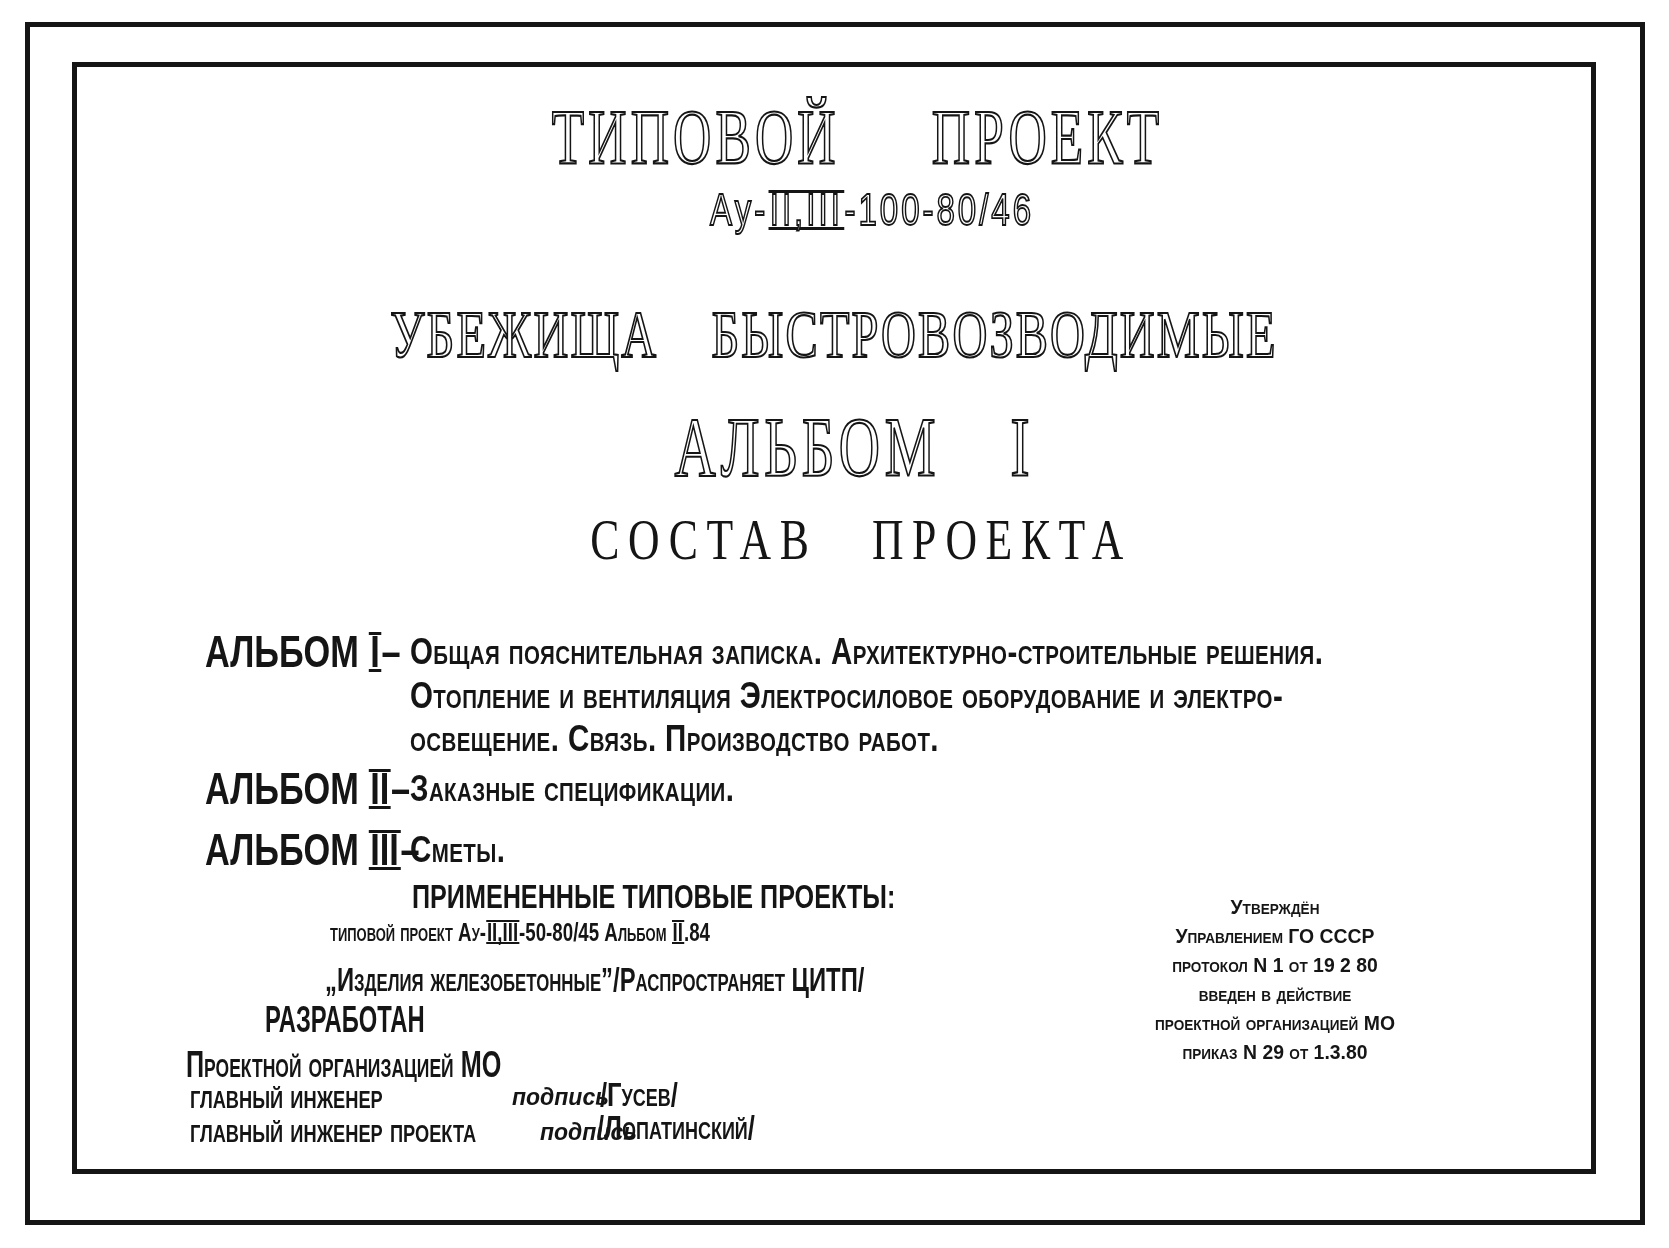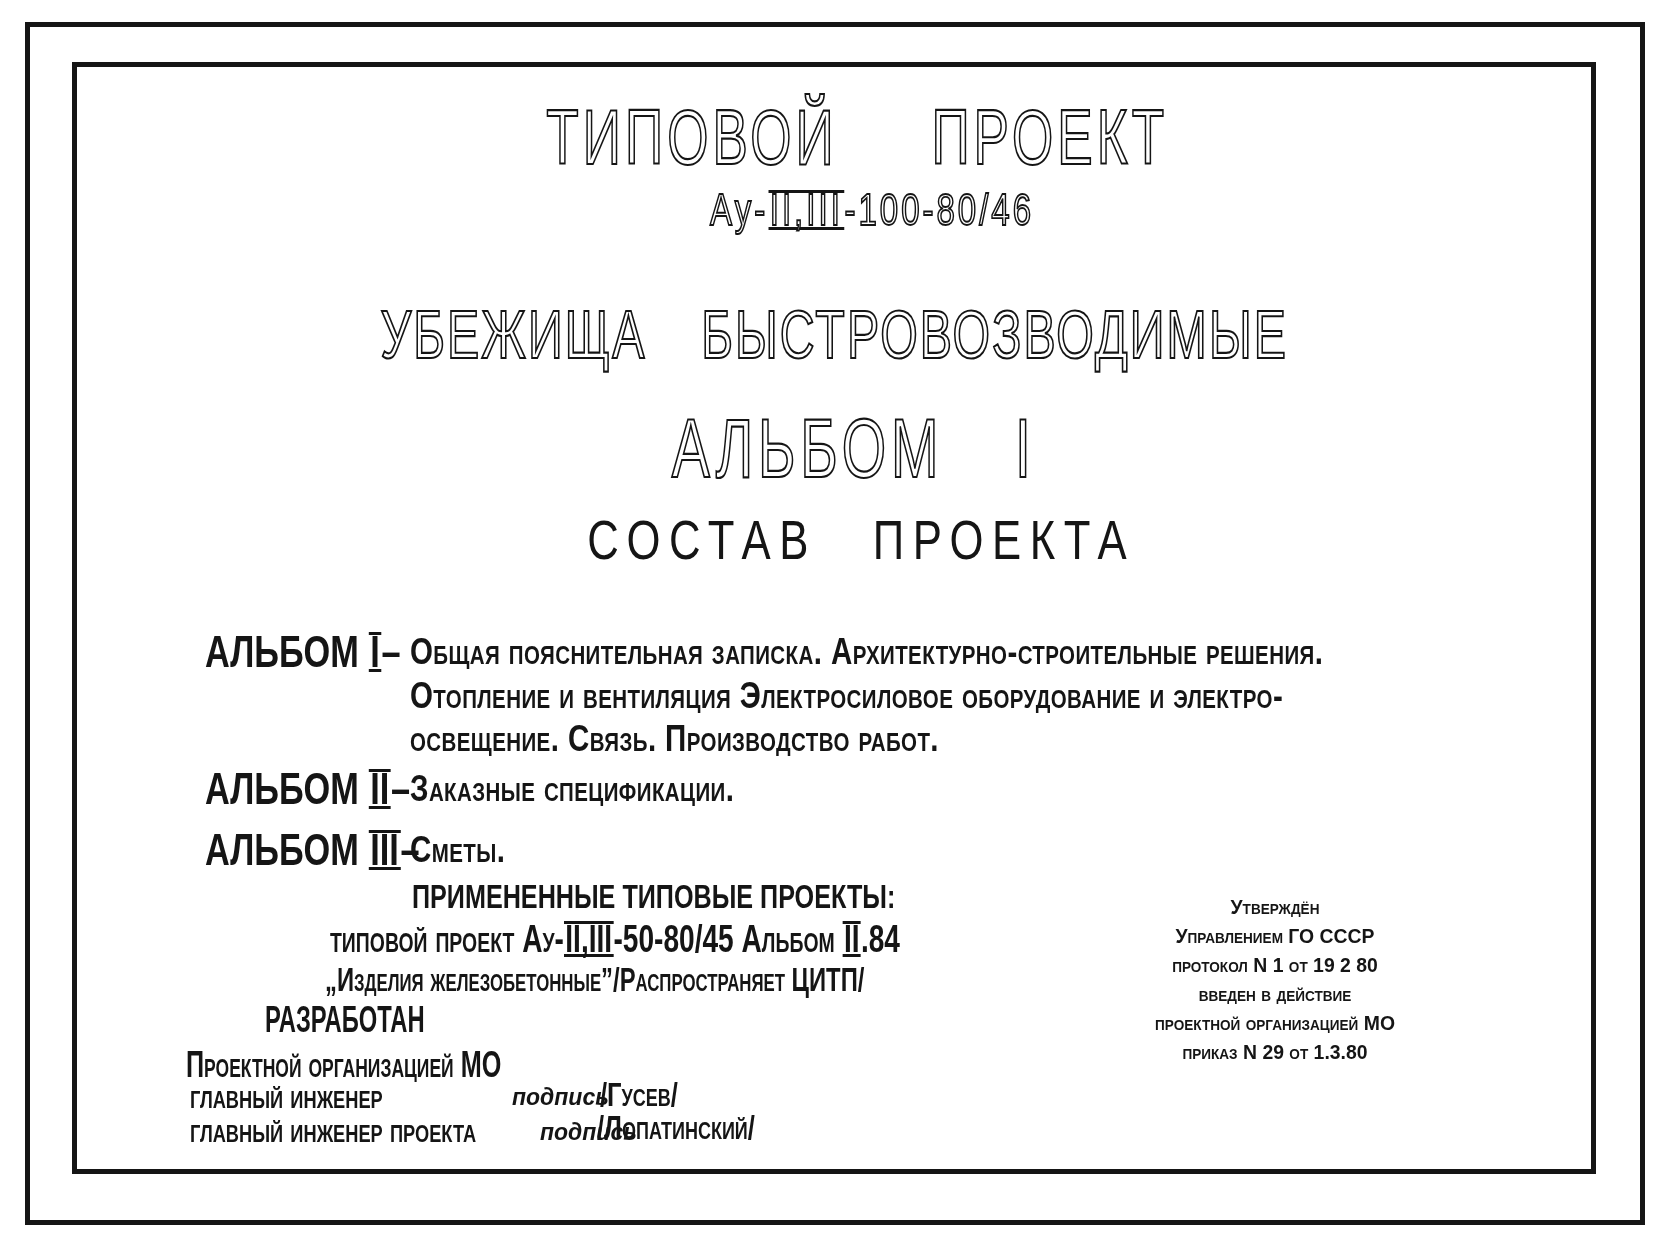--- a/index.html
+++ b/index.html
@@ -4,21 +4,21 @@
 <style>
   html,body{margin:0;padding:0;background:#ffffff;}
   .page{position:relative;width:1669px;height:1248px;background:#ffffff;overflow:hidden;
         font-family:"Liberation Sans",sans-serif;color:#151515;}
   .frame{position:absolute;border:5px solid #151515;box-sizing:border-box;}
   .outer{left:25px;top:22px;width:1620px;height:1203px;}
   .inner{left:72px;top:62px;width:1524px;height:1112px;}
 
   .abs{position:absolute;white-space:nowrap;line-height:1;}
   .center{text-align:center;}
-  .serif{font-family:Liberation Sans, sans-serif;padding-left:16px;}
+  .serif{font-family:Liberation Serif, serif;padding-left:16px;}
   .hollow{color:#ffffff;-webkit-text-stroke:2.2px #151515;}
   .hollow-thin{color:#ffffff;-webkit-text-stroke:1.9px #151515;}
   @supports not (-webkit-text-stroke: 2px #000000) {
     .hollow,.hollow-thin{color:#151515;}
   }
   .sq{display:inline-block;transform:scaleX(var(--sx,1));transform-origin:0 50%;white-space:nowrap;}
   .sqc{transform-origin:50% 50%;}
   .draft{font-family:"Liberation Sans",sans-serif;font-weight:700;font-variant:small-caps;color:#151515;}
   .capsline{font-family:"Liberation Sans",sans-serif;font-weight:700;color:#151515;}
   .rn{display:inline-block;line-height:.78;padding:0 .05em;
@@ -87,21 +87,21 @@
   <div class="abs capsline c-label" style="top:828px;">
     <span class="sq" style="--sx:.78"><span>АЛЬБОМ </span><span class="rn">III</span><span>–</span></span>
   </div>
   <div class="abs draft c-line" style="top:832px;">
     <span class="sq" style="--sx:.82">Сметы.</span>
   </div>
 
   <div class="abs capsline" style="left:412px;top:879px;font-size:34px;">
     <span class="sq" style="--sx:.74">ПРИМЕНЕННЫЕ ТИПОВЫЕ ПРОЕКТЫ:</span>
   </div>
-  <div class="abs draft" style="left:330px;top:919px;font-size:39px;">
+  <div class="abs draft" style="left:330px;top:919px;font-size:26px;">
     <span class="sq" style="--sx:.72"><span>типовой проект Ау-</span><span class="rn">II,III</span><span>-50-80/45 Альбом </span><span class="rn">II</span><span>.84</span></span>
   </div>
   <div class="abs draft" style="left:325px;top:962px;font-size:34px;">
     <span class="sq" style="--sx:.70">„Изделия железобетонные”/Распространяет ЦИТП/</span>
   </div>
 
   <div class="abs capsline" style="left:265px;top:1002px;font-size:36px;">
     <span class="sq" style="--sx:.66">РАЗРАБОТАН</span>
   </div>
   <div class="abs draft" style="left:186px;top:1047px;font-size:36px;">

